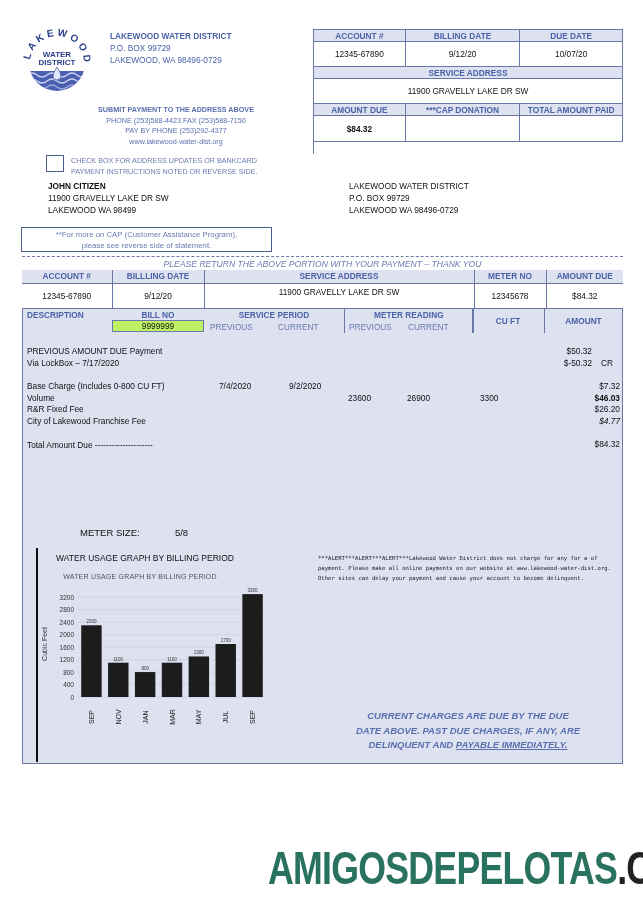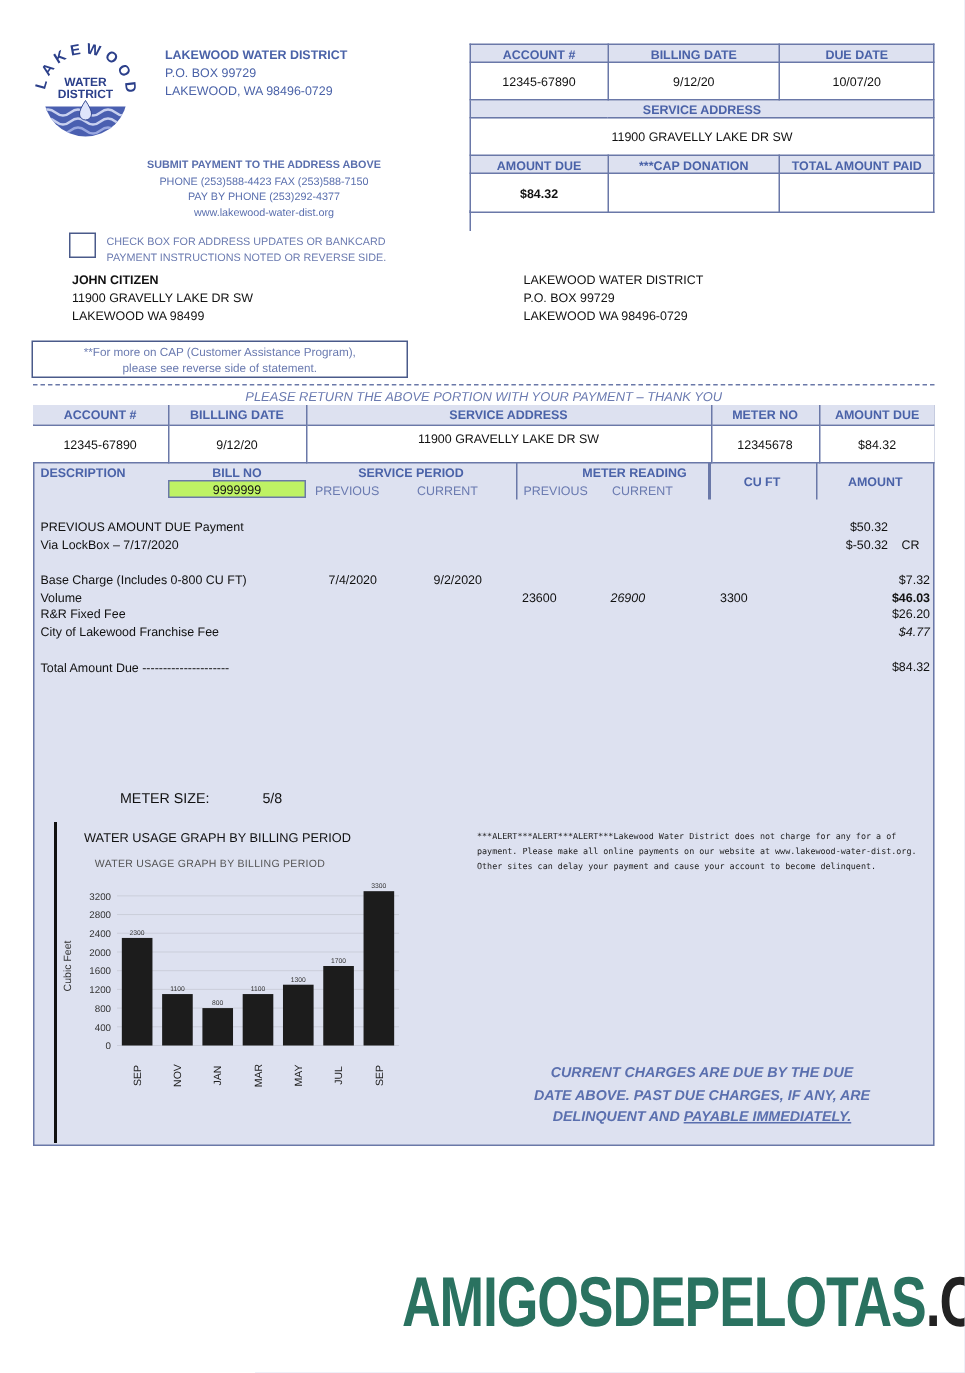--- a/index.html
+++ b/index.html
@@ -181,21 +181,21 @@
 </tbody>
   </table>
 
 <div class="abs sub-hdr" style="left:27px; top:310px;">DESCRIPTION</div>
 <div class="abs sub-hdr" style="left:112px; top:310px; width:92px; text-align:center;">BILL NO</div>
 <div class="abs billno-box">9999999</div>
 <div class="abs sub-hdr" style="left:204px; top:310px; width:140px; text-align:center;">SERVICE PERIOD</div>
 <div class="abs sub-sm" style="left:210px; top:322px;">PREVIOUS</div>
 <div class="abs sub-sm" style="left:278px; top:322px;">CURRENT</div>
 <div class="abs vsep" style="left:344px; top:308px; height:25px;"></div>
-<div class="abs sub-hdr" style="left:344px; top:310px; width:128px; text-align:center; padding-left:30px;">METER READING</div>
+<div class="abs sub-hdr" style="left:344px; top:310px; width:128px; padding-left:30px;">METER READING</div>
 <div class="abs sub-sm" style="left:349px; top:322px;">PREVIOUS</div>
 <div class="abs sub-sm" style="left:408px; top:322px;">CURRENT</div>
 <div class="abs vsep" style="left:472px; top:308px; height:25px; width:1.5px;"></div>
 <div class="abs sub-hdr" style="left:472px; top:316px; width:72px; text-align:center;">CU FT</div>
 <div class="abs vsep" style="left:544px; top:308px; height:25px;"></div>
 <div class="abs sub-hdr" style="left:544px; top:316px; width:79px; text-align:center;">AMOUNT</div>
 
 <div class="abs line-items" style="left:27px; top:346px;">
   <div>PREVIOUS AMOUNT DUE Payment</div>
   <div>Via LockBox – 7/17/2020</div>
@@ -204,21 +204,21 @@
   <div>Volume</div>
   <div>R&amp;R Fixed Fee</div>
   <div>City of Lakewood Franchise Fee</div>
   <div style="height:12px;"></div>
   <div>Total Amount Due ---------------------</div>
 </div>
 
 <div class="abs line-items" style="left:219px; top:381px;">7/4/2020</div>
 <div class="abs line-items" style="left:289px; top:381px;">9/2/2020</div>
 <div class="abs line-items" style="left:348px; top:393px;">23600</div>
-<div class="abs line-items" style="left:407px; top:393px;font-style:italic;">26900</div>
+<div class="abs line-items" style="left:407px; top:393px;">26900</div>
 <div class="abs line-items" style="left:480px; top:393px;">3300</div>
 
 <div class="abs line-items r" style="left:540px; top:346px; width:52px;">$50.32</div>
 <div class="abs line-items r" style="left:540px; top:358px; width:52px;">$-50.32</div>
 <div class="abs line-items" style="left:601px; top:358px;">CR</div>
 <div class="abs line-items r" style="left:560px; top:381px; width:60px;">$7.32</div>
 <div class="abs line-items r" style="left:560px; top:393px; width:60px;font-weight:bold;">$46.03</div>
 <div class="abs line-items r" style="left:560px; top:404px; width:60px;">$26.20</div>
 <div class="abs line-items r" style="left:560px; top:416px; width:60px;font-style:italic;">$4.77</div>
 <div class="abs line-items r" style="left:560px; top:439px; width:60px;">$84.32</div>

